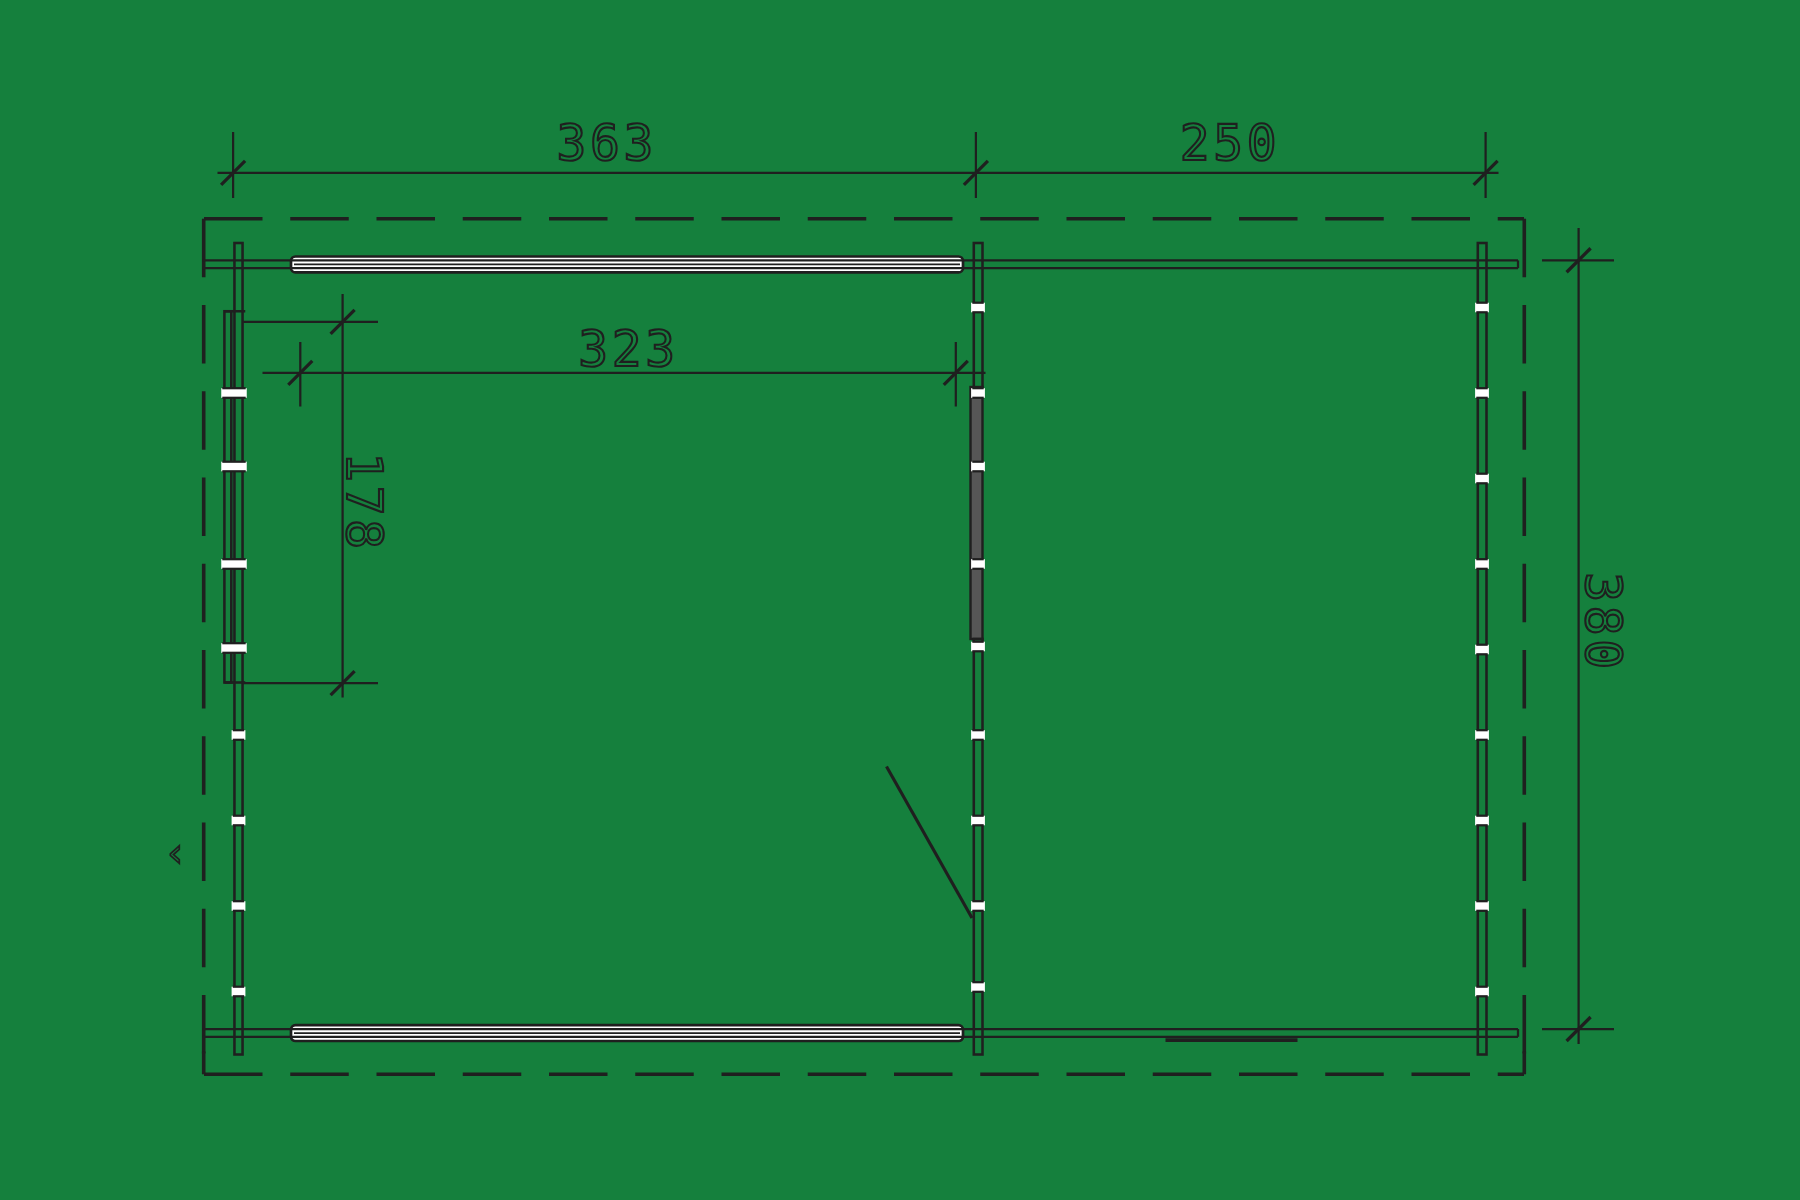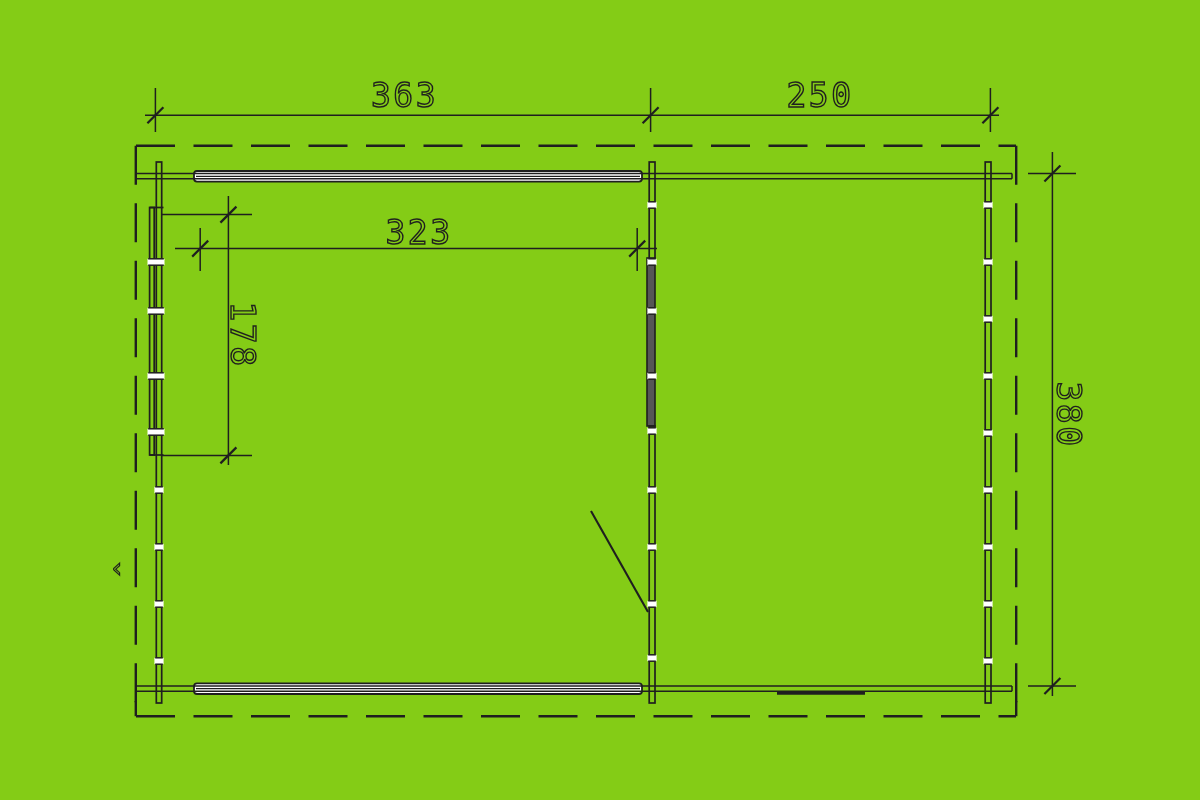--- a/index.html
+++ b/index.html
@@ -8,21 +8,21 @@
     background: #ffffff;
     width: 1200px;
     height: 800px;
     overflow: hidden;
     font-family: "DejaVu Sans Mono", monospace;
   }
   .canvas-wrap {
     position: relative;
     width: 1200px;
     height: 800px;
-    background: #84cc16;
+    background: #15803d;
   }
   svg { display: block; }
   .dashed    { stroke: #1f1f1f; stroke-width: 2.4; fill: none; stroke-dasharray: 39 18.5; }
   .cstub     { stroke: #1f1f1f; stroke-width: 2.4; fill: none; }
   .wall      { stroke: #1f1f1f; stroke-width: 1.7; fill: none; }
   .wall-dark { stroke: #1f1f1f; stroke-width: 1.6; fill: #565656; }
   .beam      { stroke: #1f1f1f; stroke-width: 1.8; fill: #ffffff; }
   .beam-mid  { stroke: #1f1f1f; stroke-width: 1.2; }
   .rail      { stroke: #1f1f1f; stroke-width: 1.5; }
   .joint     { stroke: #1f1f1f; stroke-width: 1.5; }

